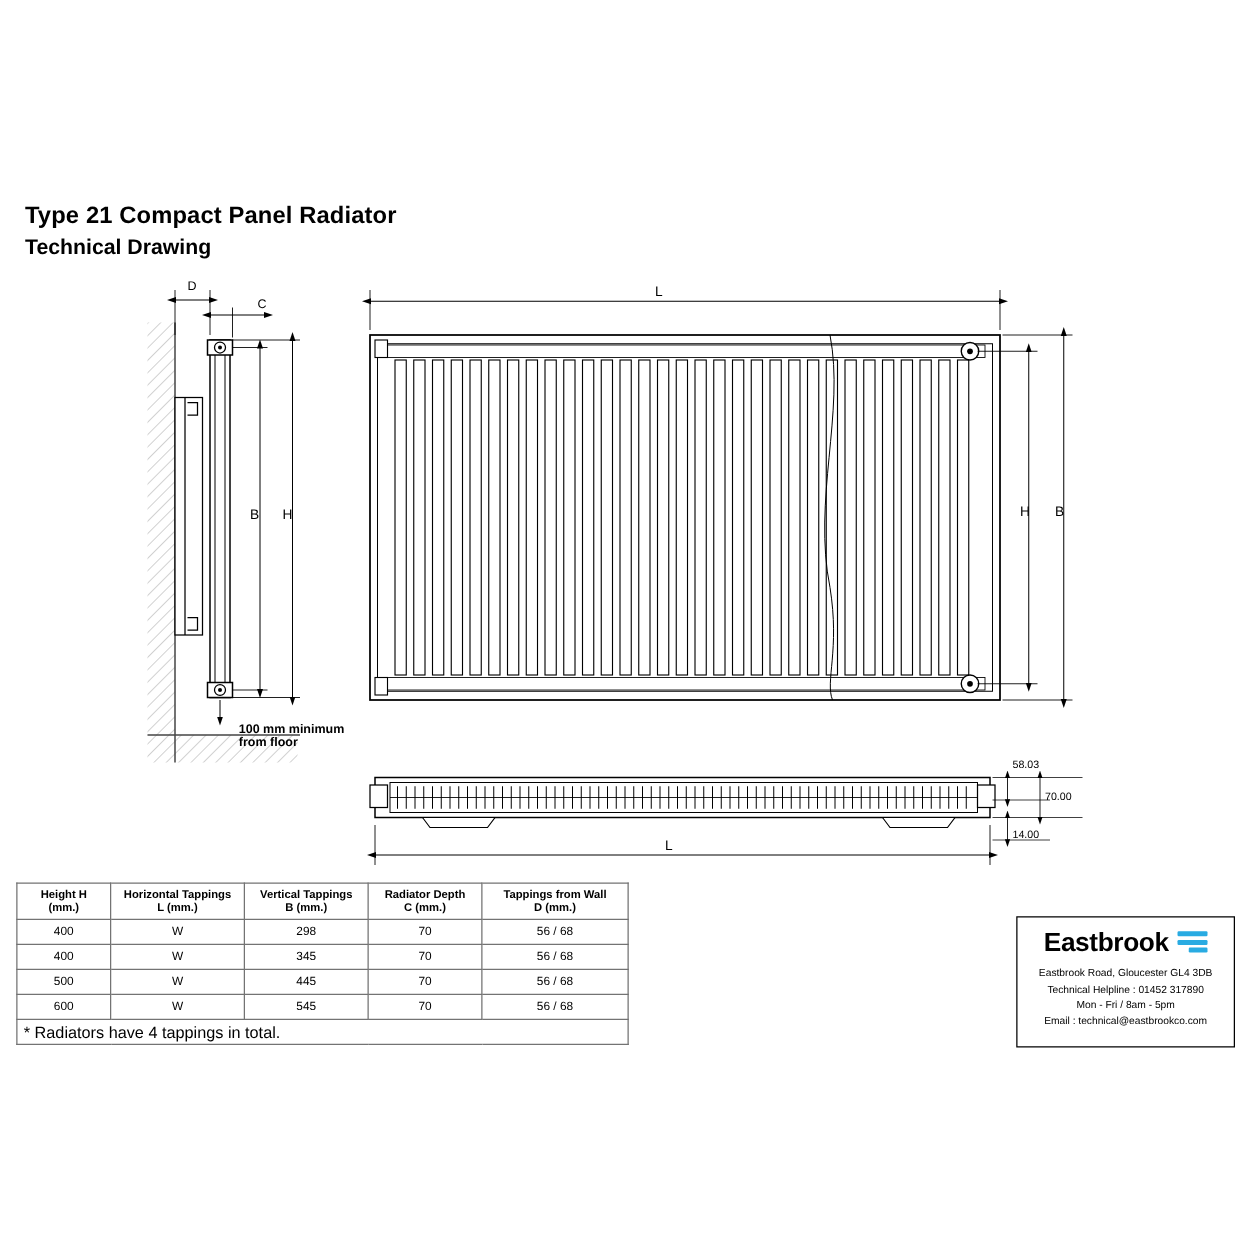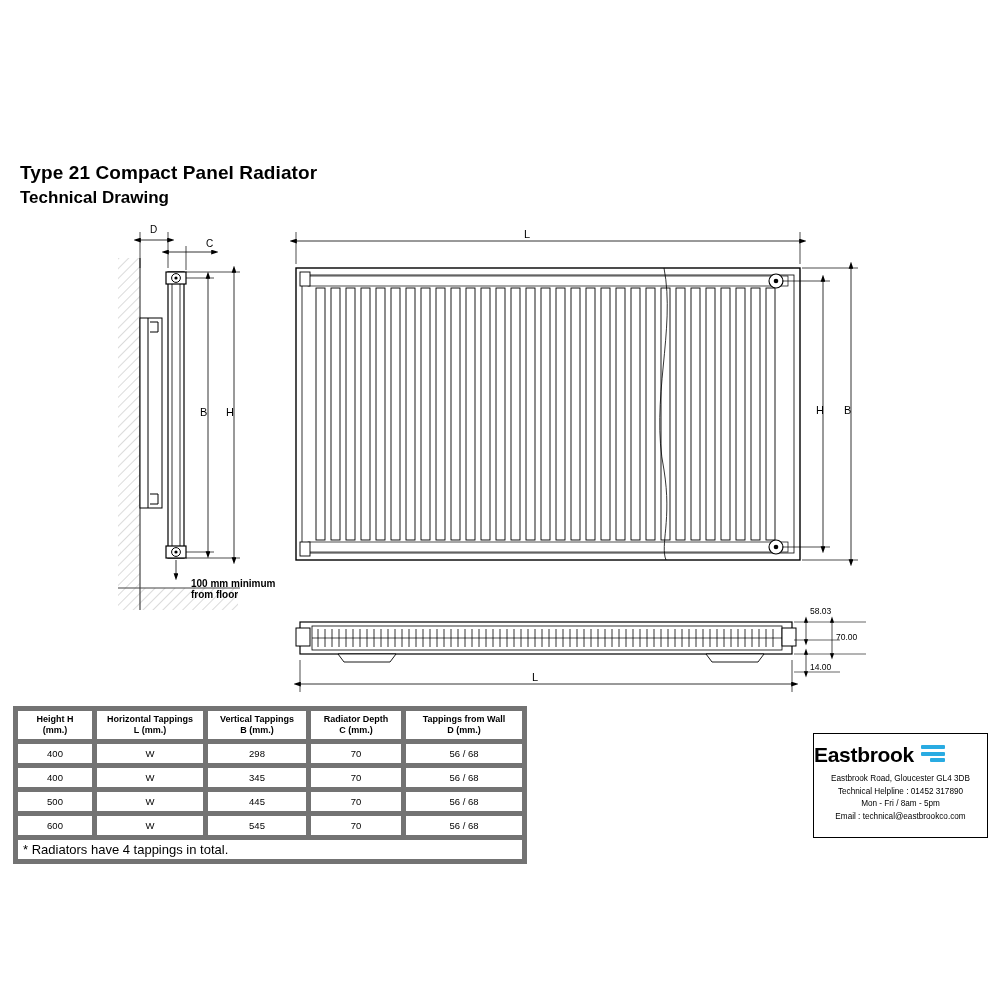--- a/index.html
+++ b/index.html
@@ -50,21 +50,21 @@
 
   
   .spec-table {
     position: absolute;
     left: 13px;
     top: 706px;
     border-collapse: collapse;
     font-size: 9.5px;
   }
   .spec-table th, .spec-table td {
-    border: 5px solid #737373;
+    border: 1px solid #737373;
     text-align: center;
     padding: 0;
     font-weight: normal;
   }
   .spec-table thead th {
     font-weight: bold;
     font-size: 9px;
     line-height: 11px;
     padding: 3px 5px;
     vertical-align: middle;
@@ -92,20 +92,21 @@
     top: 733px;
     width: 175px;
     height: 105px;
     border: 1px solid #000;
     box-sizing: border-box;
     text-align: center;
   }
   .logo-row {
     display: flex;
     align-items: center;
+    justify-content: center;
     gap: 7px;
     margin-top: 9px;
   }
   .logo-word {
     font-size: 21px;
     font-weight: bold;
     letter-spacing: -0.3px;
   }
   .logo-mark {
     display: inline-block;

